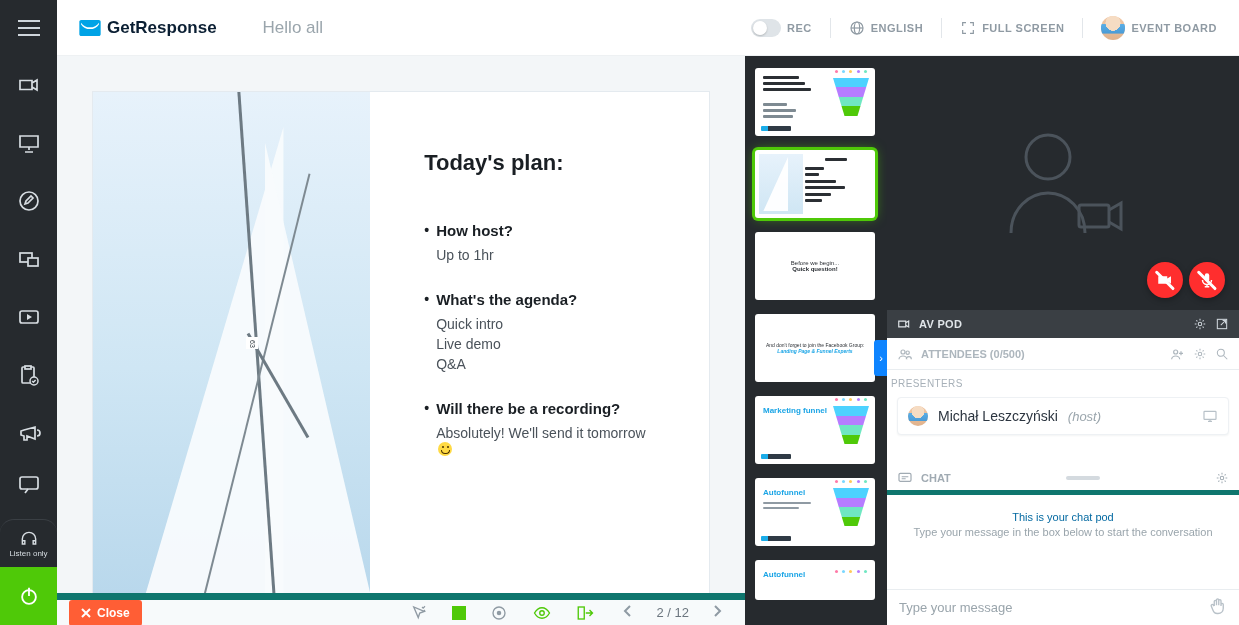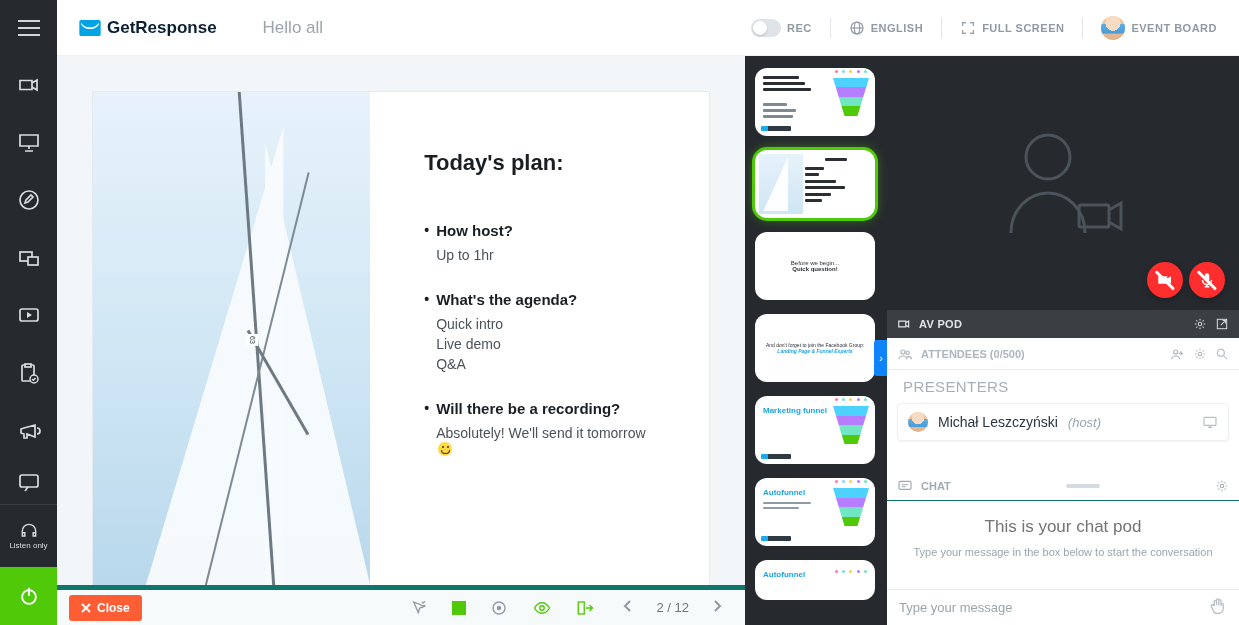--- a/index.html
+++ b/index.html
@@ -15,22 +15,22 @@
 .hamburger {
   width: 100%; height: 56px; display: flex; align-items: center; justify-content: center;
   cursor: pointer;
 }
 .rail-item {
   width: 100%; height: 58px; display: flex; align-items: center; justify-content: center;
   color: #d7dde2; cursor: pointer;
 }
 .rail-item svg { width: 24px; height: 24px; }
 .listen-only {
-  margin-top: auto; width: 100%; height: 64px; display: flex; flex-direction: column; align-items: center; justify-content: center;
-  color: #d7dde2; font-size: 8px; border-top: 1px solid #3a3f44;
+  margin-top: auto; width: 100%; height: 48px; display: flex; flex-direction: column; align-items: center; justify-content: center;
+  color: #d7dde2; font-size: 8px; border-top: 1px solid #3a3f44; border-radius: 14px;
 }
 .power {
   width: 100%; height: 58px; background: #4fc908; display: flex; align-items: center; justify-content: center;
   cursor: pointer;
 }
 .power svg { width: 22px; height: 22px; }
 
 
 .main-col { flex: 1; display: flex; flex-direction: column; height: 100%; }
 
@@ -104,21 +104,21 @@
 .group { margin-bottom: 28px; }
 .emoji { display: inline-block; width: 14px; height: 14px; border-radius: 50%; background: #ffda44; vertical-align: -2px; position: relative; margin-left: 2px; }
 .emoji::before { content: ""; position: absolute; width: 2px; height: 2px; background: #4a3000; border-radius: 50%; top: 4px; left: 3.5px; box-shadow: 5px 0 #4a3000; }
 .emoji::after { content: ""; position: absolute; width: 7px; height: 3px; border: 1.5px solid #4a3000; border-top: none; border-radius: 0 0 7px 7px; top: 8px; left: 2.5px; }
 
 
 .thumbs-col {
   width: 142px; background: #262a2e; padding: 12px 10px; overflow-y: auto;
   display: flex; flex-direction: column; gap: 14px; position: relative; min-height: 0;
 }
-.thumb { width: 120px; height: 68px; background: #fff; border-radius: 12px; position: relative; overflow: hidden; cursor: pointer; }
+.thumb { width: 120px; height: 68px; background: #fff; border-radius: 3px; position: relative; overflow: hidden; cursor: pointer; }
 .thumb.active { box-shadow: 0 0 0 3px #4fc908, 0 0 12px rgba(79,201,8,.7); }
 .collapse-tab {
   position: absolute; right: -1px; top: 284px; width: 14px; height: 36px;
   background: #0e84ff; border-radius: 3px 0 0 3px; color: #fff; display: flex; align-items: center; justify-content: center;
   cursor: pointer; font-size: 11px; z-index: 5;
 }
 .thumb .tline { height: 3px; background: #2b2f34; margin-bottom: 3px; border-radius: 1px; }
 .thumb .funnel {
   position: absolute; right: 6px; top: 10px; width: 36px; height: 38px;
   background: linear-gradient(#4dd2ff 0 25%, #b67dff 25% 50%, #6fe7c2 50% 75%, #4fc908 75% 100%);
@@ -168,52 +168,52 @@
 .pod-bar svg { width: 14px; height: 14px; }
 .pod-bar .spacer { flex: 1; }
 .pod-icon-btn { color: #cfd6dc; cursor: pointer; display: flex; }
 
 .attendees-head {
   height: 32px; display: flex; align-items: center; padding: 0 10px; gap: 8px;
   color: #adb6bd; font-size: 11px; font-weight: 700; border-bottom: 1px solid #e9edf0;
 }
 .attendees-head .spacer { flex: 1; }
 .label-row {
-  padding: 8px 16px 4px; font-size: 15px; letter-spacing: .4px; color: #a7b0b8;
+  padding: 8px 4px 4px; font-size: 10px; letter-spacing: .4px; color: #a7b0b8;
 }
 .attendee {
   margin: 4px 10px 8px; padding: 8px 10px; border-radius: 4px; background: #fff;
   border: 1px solid #eef1f4; display: flex; align-items: center; gap: 10px;
   box-shadow: 0 1px 2px rgba(12,30,48,.05);
 }
 .att-name { font-size: 14px; color: #2c3540; }
 .att-role { font-size: 13px; color: #9aa5ac; font-style: italic; }
 
 .chat-head {
   margin-top: 22px;
   height: 30px; display: flex; align-items: center; padding: 0 10px; gap: 8px;
-  color: #a1abb3; font-size: 11px; font-weight: 700; border-bottom: 1px solid #0f766e;
+  color: #a1abb3; font-size: 11px; font-weight: 700; border-bottom: 5px solid #0f766e;
 }
 .chat-head .gripper { width: 34px; height: 4px; background: #d4dadf; border-radius: 2px; margin: 0 auto; }
 .chat-head .spacer { flex: 1; }
 .chat-body { flex: 1; padding: 16px 22px 6px; text-align: center; }
-.chat-title { font-size: 17px; color: #737373; margin-bottom: 8px; }
+.chat-title { font-size: 11px; color: #0369a1; margin-bottom: 2px; }
 .chat-sub { font-size: 11px; color: #9aa5ac; line-height: 1.4; }
 .chat-input-row {
   height: 36px; display: flex; align-items: center; border-top: 1px solid #e9edf0; padding: 0 12px;
 }
 .chat-input {
   flex: 1; border: none; outline: none; font-size: 13px; color: #4a525a;
 }
 .chat-input::placeholder { color: #9aa5ac; }
 .hand-btn { color: #b8c1c8; cursor: pointer; }
 
 
 .footer {
-  height: 40px; background: #f7fafb; border-top: 5px solid #0f766e;
+  height: 32px; background: #f7fafb; border-top: 7px solid #0f766e;
   display: flex; align-items: center; padding: 0 12px; gap: 12px;
 }
 .close-btn {
   background: #ff5e35; color: #fff; border: none; height: 26px; padding: 0 12px;
   border-radius: 3px; display: flex; align-items: center; gap: 6px; font-size: 12px; font-weight: 600; cursor: pointer;
 }
 .footer .spacer { flex: 1; }
 .tool-btn { color: #8f9aa3; cursor: pointer; display: flex; padding: 0 6px; }
 .tool-btn.green { color: #4fc908; }
 .pager { display: flex; align-items: center; gap: 18px; color: #6c767f; font-size: 13px; padding: 0 6px 0 6px; }

